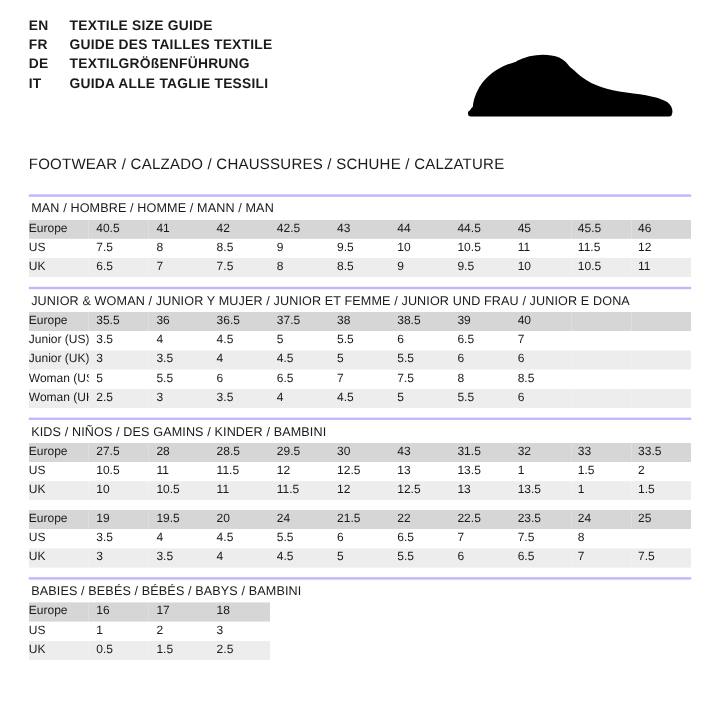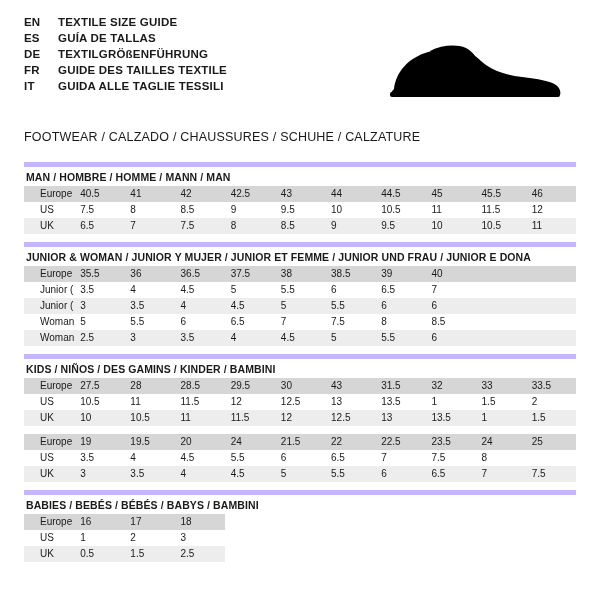--- a/index.html
+++ b/index.html
@@ -63,23 +63,23 @@
     margin-top: 14px;
     margin-bottom: 18px;
   }
 
   
   .section {
     margin-bottom: 8px;
   }
   .section-title {
     font-size: 10.5px;
-    font-weight: bold;
+    font-weight: normal;
     padding: 4px 0 3px 2px;
-    border-top: 5px solid #c4b5fd;
+    border-top: 2px solid #c4b5fd;
     letter-spacing: 0.1px;
   }
   .size-table {
     width: 100%;
     border-collapse: collapse;
     font-size: 10px;
     table-layout: fixed;
   }
   .size-table td {
     height: 16px;
@@ -92,48 +92,44 @@
   .size-table tr.shaded td {
     background: #d6d6d6;
   }
   .size-table tr.white td {
     background: #ffffff;
   }
   .size-table tr.light td {
     background: #ededed;
   }
   .size-table td.label {
-    padding-left: 16px;
+    padding-left: 0;
   }
   
   .babies .size-table td { width: auto; }
 </style>
 </head>
 <body>
 
 <div class="page">
 
   <div class="header">
     <table class="lang-table">
       <tbody>
         <tr>
           <td class="lang-code">EN</td>
           <td class="lang-title">TEXTILE SIZE GUIDE</td>
         </tr>
         <tr>
-          <td class="lang-code">ES</td>
-          <td class="lang-title">GUÍA DE TALLAS</td>
+          <td class="lang-code">FR</td>
+          <td class="lang-title">GUIDE DES TAILLES TEXTILE</td>
         </tr>
         <tr>
           <td class="lang-code">DE</td>
           <td class="lang-title">TEXTILGRÖßENFÜHRUNG</td>
-        </tr>
-        <tr>
-          <td class="lang-code">FR</td>
-          <td class="lang-title">GUIDE DES TAILLES TEXTILE</td>
         </tr>
         <tr>
           <td class="lang-code">IT</td>
           <td class="lang-title">GUIDA ALLE TAGLIE TESSILI</td>
         </tr>
       </tbody>
     </table>
 
     <svg class="shoe" viewBox="0 0 176 70" aria-hidden="true">
       <path fill="#000000" d="M8 55 C10 38 22 24 42 18 C56 14 68 13 78 16 C88 19 93 26 100 31 C108 37 120 41 136 43 C152 45 164 47 170 51 C174 54 175 58 174 61 L6 61 C4 60 6 57 8 55 Z"></path>

